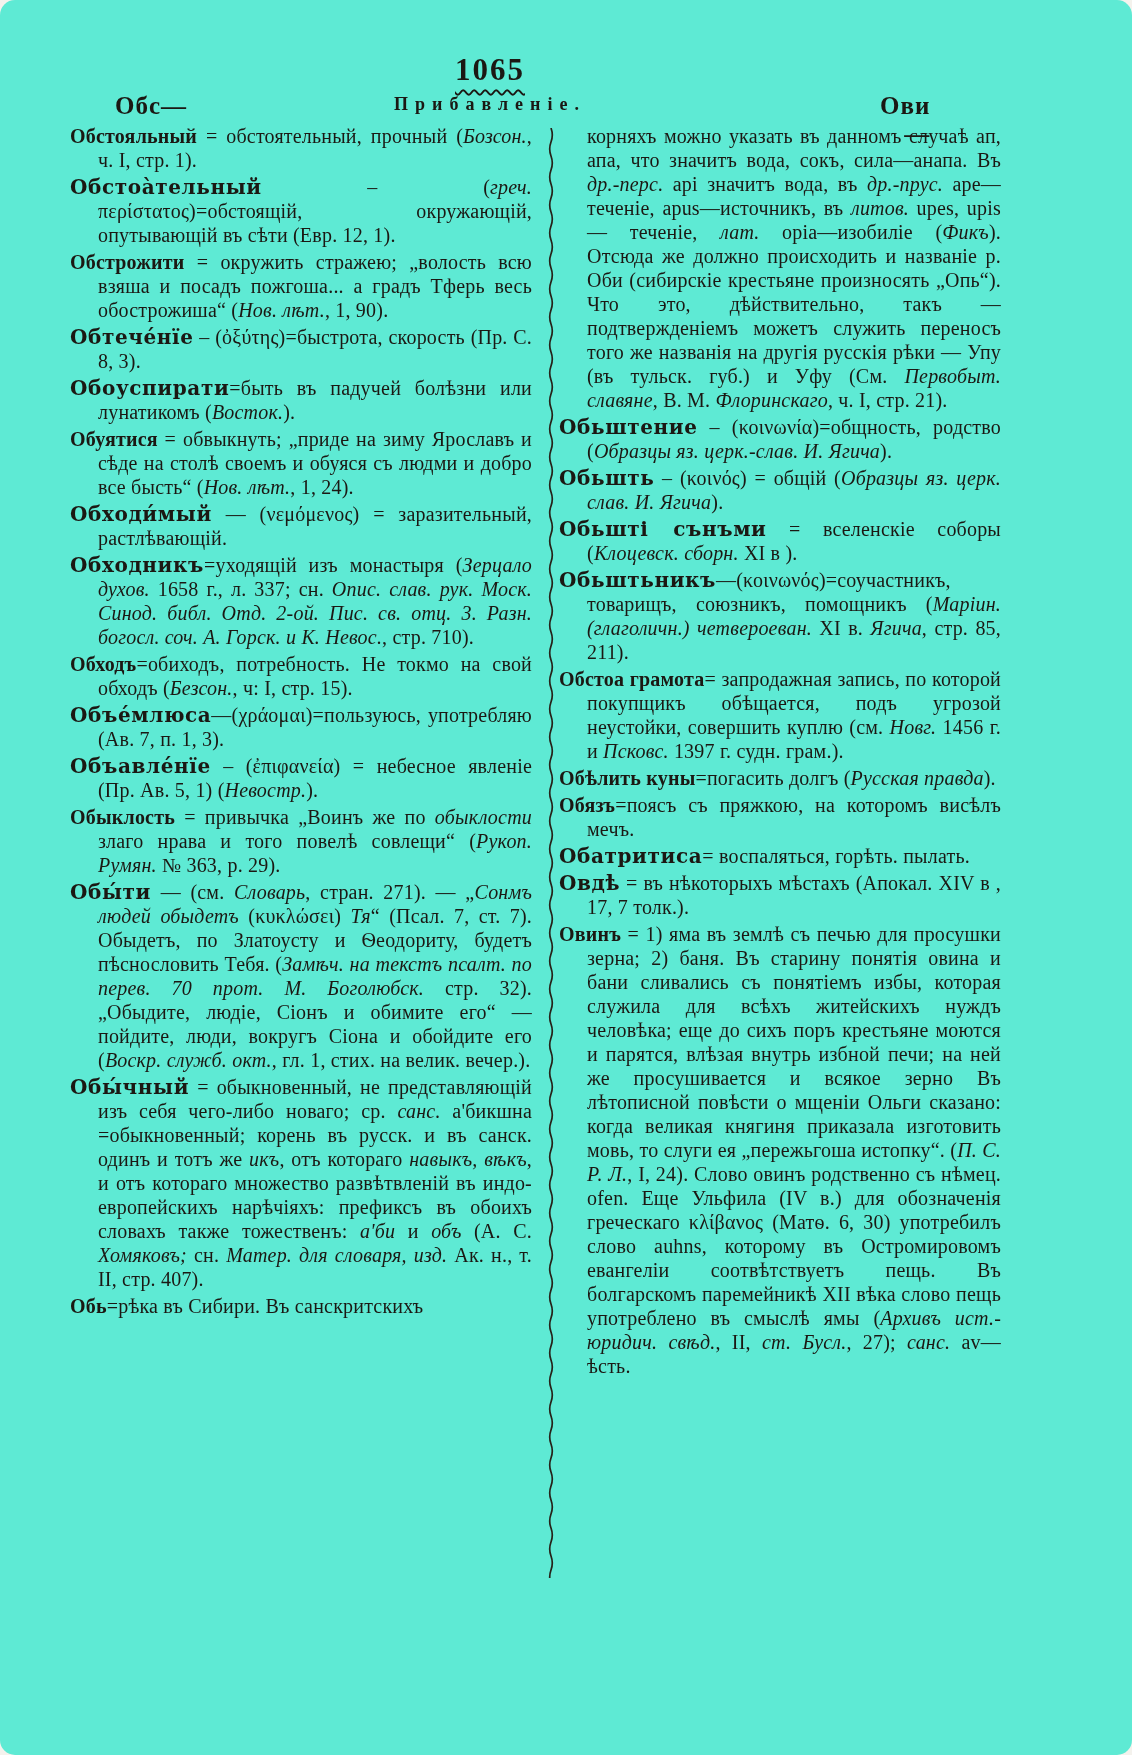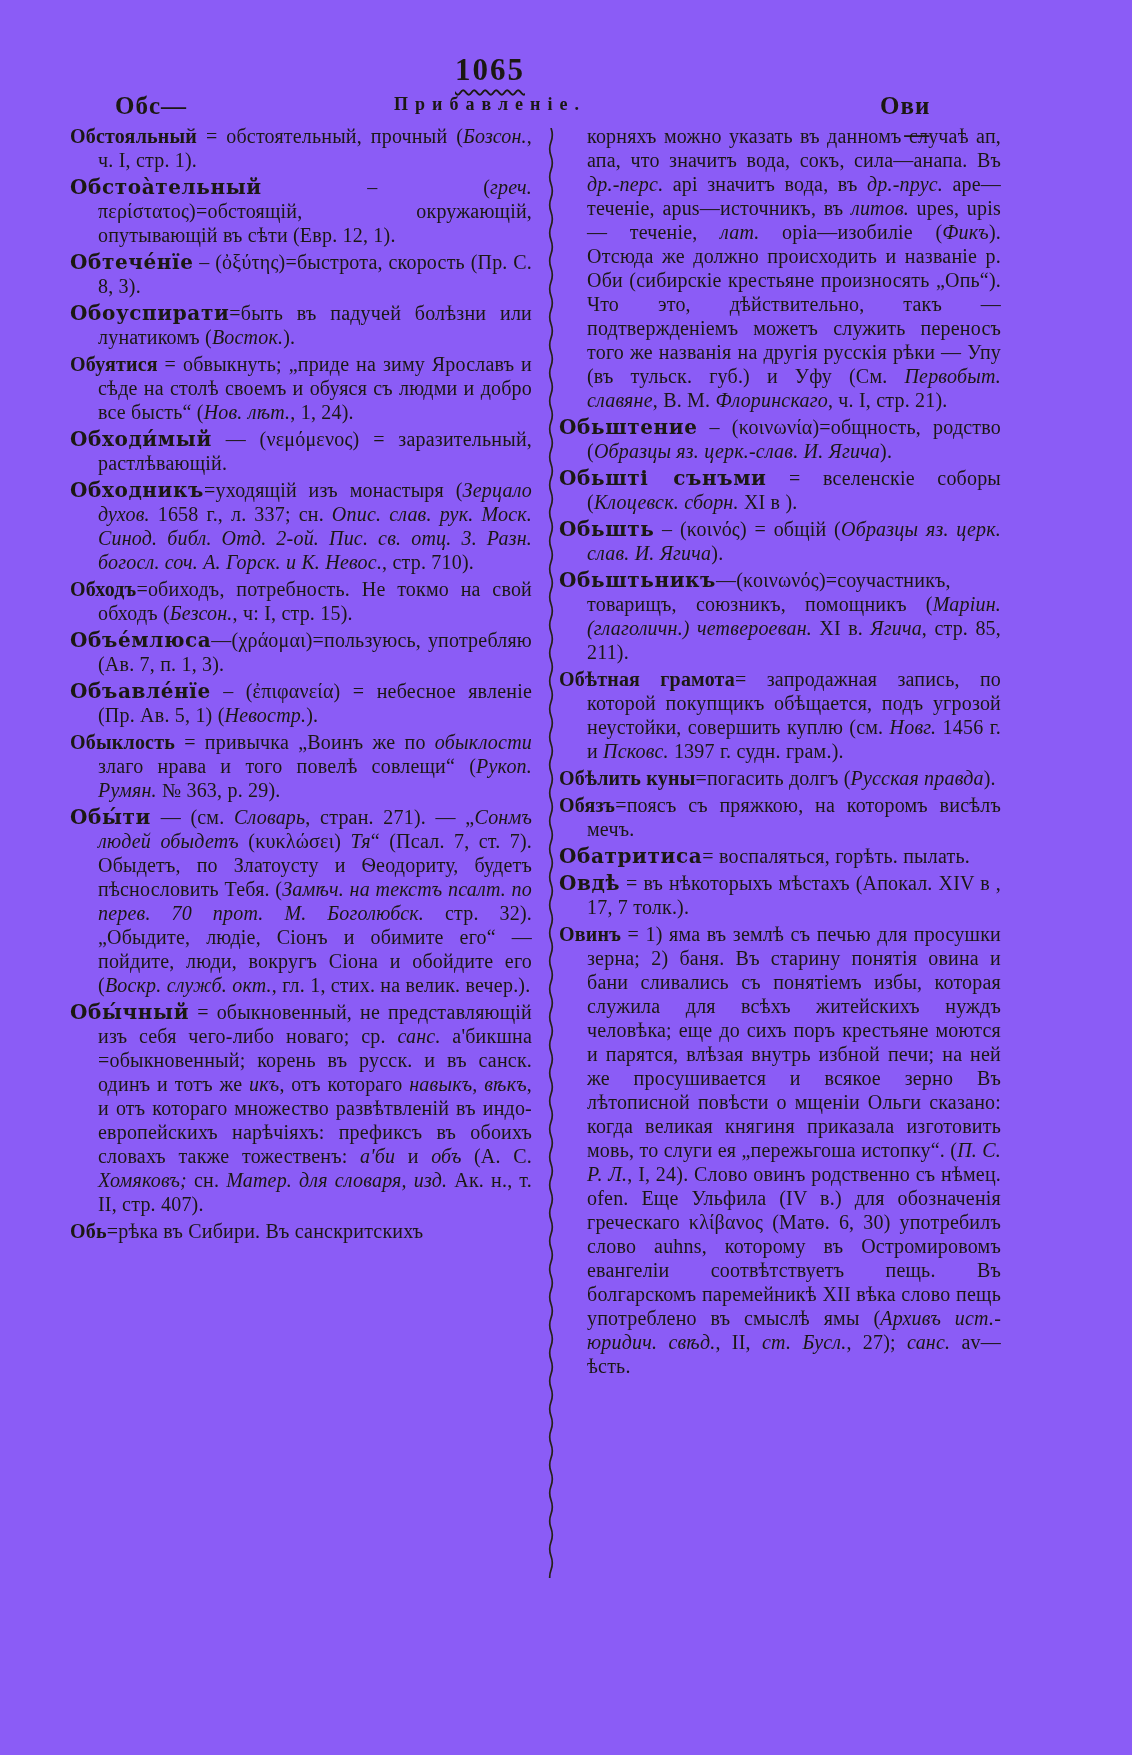--- a/index.html
+++ b/index.html
@@ -91,60 +91,61 @@
   .seg-c {
     font-weight: bold;
     letter-spacing: 0.6px;
     font-family: "DejaVu Serif", "Liberation Serif", serif;
   }
   .seg-i { font-style: italic; }
 </style>
 </head>
 <body>
 
-<div class="page" style="background: #8b5cf6; color: rgb(27, 24, 19);">
+<div class="page" style="background: #5eead4; color: rgb(27, 24, 19); border-radius: 15px;">
 
   <div class="page-number-row">
     <span class="page-number">1065</span>
   </div>
 
   <div class="running-heads">
     <span class="rh-side rh-left">Обс—</span>
     <span class="rh-center">Прибавленіе.</span>
     <span class="rh-side rh-right">Ови—</span>
   </div>
 
   <svg class="divider" xmlns="http://www.w3.org/2000/svg">
     <path stroke="#262219" stroke-width="1.7" fill="none" d="M6 0 q2.6 7 0 14 q-2.6 7 0 14 q2.6 7 0 14 q-2.6 7 0 14 q2.6 7 0 14 q-2.6 7 0 14 q2.6 7 0 14 q-2.6 7 0 14 q2.6 7 0 14 q-2.6 7 0 14 q2.6 7 0 14 q-2.6 7 0 14 q2.6 7 0 14 q-2.6 7 0 14 q2.6 7 0 14 q-2.6 7 0 14 q2.6 7 0 14 q-2.6 7 0 14 q2.6 7 0 14 q-2.6 7 0 14 q2.6 7 0 14 q-2.6 7 0 14 q2.6 7 0 14 q-2.6 7 0 14 q2.6 7 0 14 q-2.6 7 0 14 q2.6 7 0 14 q-2.6 7 0 14 q2.6 7 0 14 q-2.6 7 0 14 q2.6 7 0 14 q-2.6 7 0 14 q2.6 7 0 14 q-2.6 7 0 14 q2.6 7 0 14 q-2.6 7 0 14 q2.6 7 0 14 q-2.6 7 0 14 q2.6 7 0 14 q-2.6 7 0 14 q2.6 7 0 14 q-2.6 7 0 14 q2.6 7 0 14 q-2.6 7 0 14 q2.6 7 0 14 q-2.6 7 0 14 q2.6 7 0 14 q-2.6 7 0 14 q2.6 7 0 14 q-2.6 7 0 14 q2.6 7 0 14 q-2.6 7 0 14 q2.6 7 0 14 q-2.6 7 0 14 q2.6 7 0 14 q-2.6 7 0 14 q2.6 7 0 14 q-2.6 7 0 14 q2.6 7 0 14 q-2.6 7 0 14 q2.6 7 0 14 q-2.6 7 0 14 q2.6 7 0 14 q-2.6 7 0 14 q2.6 7 0 14 q-2.6 7 0 14 q2.6 7 0 14 q-2.6 7 0 14 q2.6 7 0 14 q-2.6 7 0 14 q2.6 7 0 14 q-2.6 7 0 14 q2.6 7 0 14 q-2.6 7 0 14 q2.6 7 0 14 q-2.6 7 0 14 q2.6 7 0 14 q-2.6 7 0 14 q2.6 7 0 14 q-2.6 7 0 14 q2.6 7 0 14 q-2.6 7 0 14 q2.6 7 0 14 q-2.6 7 0 14 q2.6 7 0 14 q-2.6 7 0 14 q2.6 7 0 14 q-2.6 7 0 14 q2.6 7 0 14 q-2.6 7 0 14 q2.6 7 0 14 q-2.6 7 0 14 q2.6 7 0 14 q-2.6 7 0 14 q2.6 7 0 14 q-2.6 7 0 14 q2.6 7 0 14 q-2.6 7 0 14 q2.6 7 0 14 q-2.6 7 0 14 q2.6 7 0 14 q-2.6 7 0 14 q2.6 7 0 14 q-2.6 7 0 14"></path>
   </svg>
 
   <div class="content">
     <div class="col col-left" id="col-left">
         <p class="entry"><span class="seg-b">Обстояльный</span><span class="seg-n"> = обстоятельный, прочный (</span><span class="seg-i">Бозсон.</span><span class="seg-n">, ч. I, стр. 1).</span></p>
         <p class="entry"><span class="seg-c">Обстоа̀тельный</span><span class="seg-n"> – (</span><span class="seg-i">греч.</span><span class="seg-n"> περίστατος)=обстоящій, окружающій, опутывающій въ сѣти (Евр. 12, 1).</span></p>
+        <p class="entry"><span class="seg-b">Обстрожити</span><span class="seg-n"> = окружить стражею; „волость всю взяша и посадъ пожгоша... а градъ Тферь весь обострожиша“ (</span><span class="seg-i">Нов. лѣт.</span><span class="seg-n">, 1, 90).</span></p>
         <p class="entry"><span class="seg-c">Обтече́нїе</span><span class="seg-n"> – (ὀξύτης)=быстрота, скорость (Пр. С. 8, 3).</span></p>
         <p class="entry"><span class="seg-c">Обоуспирати</span><span class="seg-n">=быть въ падучей болѣзни или лунатикомъ (</span><span class="seg-i">Восток.</span><span class="seg-n">).</span></p>
         <p class="entry"><span class="seg-b">Обуятися</span><span class="seg-n"> = обвыкнуть; „приде на зиму Ярославъ и сѣде на столѣ своемъ и обуяся съ людми и добро все бысть“ (</span><span class="seg-i">Нов. лѣт.</span><span class="seg-n">, 1, 24).</span></p>
         <p class="entry"><span class="seg-c">Обходи́мый</span><span class="seg-n"> — (νεμόμενος) = заразительный, растлѣвающій.</span></p>
         <p class="entry"><span class="seg-c">Обходникъ</span><span class="seg-n">=уходящій изъ монастыря (</span><span class="seg-i">Зерцало духов.</span><span class="seg-n"> 1658 г., л. 337; сн. </span><span class="seg-i">Опис. слав. рук. Моск. Синод. библ. Отд. 2-ой. Пис. св. отц. 3. Разн. богосл. соч. А. Горск. и К. Невос.</span><span class="seg-n">, стр. 710).</span></p>
         <p class="entry"><span class="seg-b">Обходъ</span><span class="seg-n">=обиходъ, потребность. Не токмо на свой обходъ (</span><span class="seg-i">Безсон.</span><span class="seg-n">, ч: I, стр. 15).</span></p>
         <p class="entry"><span class="seg-c">Объе́млюса</span><span class="seg-n">—(χράομαι)=пользуюсь, употребляю (Ав. 7, п. 1, 3).</span></p>
         <p class="entry"><span class="seg-c">Объавле́нїе</span><span class="seg-n"> – (ἐπιφανεία) = небесное явленіе (Пр. Ав. 5, 1) (</span><span class="seg-i">Невостр.</span><span class="seg-n">).</span></p>
         <p class="entry"><span class="seg-b">Обыклость</span><span class="seg-n"> = привычка „Воинъ же по </span><span class="seg-i">обыклости</span><span class="seg-n"> злаго нрава и того повелѣ совлещи“ (</span><span class="seg-i">Рукоп. Румян.</span><span class="seg-n"> № 363, р. 29).</span></p>
         <p class="entry"><span class="seg-c">Обы́ти</span><span class="seg-n"> — (см. </span><span class="seg-i">Словарь</span><span class="seg-n">, стран. 271). — „</span><span class="seg-i">Сонмъ людей обыдетъ</span><span class="seg-n"> (κυκλώσει) </span><span class="seg-i">Тя</span><span class="seg-n">“ (Псал. 7, ст. 7). Обыдетъ, по Златоусту и Ѳеодориту, будетъ пѣснословить Тебя. (</span><span class="seg-i">Замѣч. на текстъ псалт. по перев. 70 прот. М. Боголюбск.</span><span class="seg-n"> стр. 32). „Обыдите, людіе, Сіонъ и обимите его“ — пойдите, люди, вокругъ Сіона и обойдите его (</span><span class="seg-i">Воскр. служб. окт.</span><span class="seg-n">, гл. 1, стих. на велик. вечер.).</span></p>
         <p class="entry"><span class="seg-c">Обы́чный</span><span class="seg-n"> = обыкновенный, не представляющій изъ себя чего-либо новаго; ср. </span><span class="seg-i">санс.</span><span class="seg-n"> а'бикшна =обыкновенный; корень въ русск. и въ санск. одинъ и тотъ же </span><span class="seg-i">икъ</span><span class="seg-n">, отъ котораго </span><span class="seg-i">навыкъ, вѣкъ</span><span class="seg-n">, и отъ котораго множество развѣтвленій въ индо-европейскихъ нарѣчіяхъ: префиксъ въ обоихъ словахъ также тожественъ: </span><span class="seg-i">а'би</span><span class="seg-n"> и </span><span class="seg-i">объ</span><span class="seg-n"> (А. С. </span><span class="seg-i">Хомяковъ;</span><span class="seg-n"> сн. </span><span class="seg-i">Матер. для словаря, изд.</span><span class="seg-n"> Ак. н., т. II, стр. 407).</span></p>
         <p class="entry"><span class="seg-b">Обь</span><span class="seg-n">=рѣка въ Сибири. Въ санскритскихъ</span></p>
       </div>
     <div class="col col-right" id="col-right">
         <p class="entry continuation"><span class="seg-n">корняхъ можно указать въ данномъ случаѣ ап, апа, что значитъ вода, сокъ, сила—анапа. Въ </span><span class="seg-i">др.-перс.</span><span class="seg-n"> арі значитъ вода, въ </span><span class="seg-i">др.-прус.</span><span class="seg-n"> аре—теченіе, apus—источникъ, въ </span><span class="seg-i">литов.</span><span class="seg-n"> upes, upis — теченіе, </span><span class="seg-i">лат.</span><span class="seg-n"> оріа—изобиліе (</span><span class="seg-i">Фикъ</span><span class="seg-n">). Отсюда же должно происходить и названіе р. Оби (сибирскіе крестьяне произносять „Опь“). Что это, дѣйствительно, такъ — подтвержденіемъ можетъ служить переносъ того же названія на другія русскія рѣки — Упу (въ тульск. губ.) и Уфу (См. </span><span class="seg-i">Первобыт. славяне</span><span class="seg-n">, В. М. </span><span class="seg-i">Флоринскаго</span><span class="seg-n">, ч. I, стр. 21).</span></p>
         <p class="entry"><span class="seg-c">Обьштение</span><span class="seg-n"> – (κοινωνία)=общность, родство (</span><span class="seg-i">Образцы яз. церк.-слав. И. Ягича</span><span class="seg-n">).</span></p>
+        <p class="entry"><span class="seg-c">Обьшть</span><span class="seg-n"> – (κοινός) = общій (</span><span class="seg-i">Образцы яз. церк. слав. И. Ягича</span><span class="seg-n">).</span></p>
         <p class="entry"><span class="seg-c">Обьшті сънъми</span><span class="seg-n"> = вселенскіе соборы (</span><span class="seg-i">Клоцевск. сборн.</span><span class="seg-n"> XI в ).</span></p>
-        <p class="entry"><span class="seg-c">Обьшть</span><span class="seg-n"> – (κοινός) = общій (</span><span class="seg-i">Образцы яз. церк. слав. И. Ягича</span><span class="seg-n">).</span></p>
         <p class="entry"><span class="seg-c">Обьштьникъ</span><span class="seg-n">—(κοινωνός)=соучастникъ, товарищъ, союзникъ, помощникъ (</span><span class="seg-i">Маріин. (глаголичн.) четвероеван.</span><span class="seg-n"> XI в. </span><span class="seg-i">Ягича</span><span class="seg-n">, стр. 85, 211).</span></p>
-        <p class="entry"><span class="seg-b">Обѣтная грамота</span><span class="seg-n">= запродажная запись, по которой покупщикъ обѣщается, подъ угрозой неустойки, совершить куплю (см. </span><span class="seg-i">Новг.</span><span class="seg-n"> 1456 г. и </span><span class="seg-i">Псковс.</span><span class="seg-n"> 1397 г. судн. грам.).</span></p>
+        <p class="entry"><span class="seg-b">Обстоа грамота</span><span class="seg-n">= запродажная запись, по которой покупщикъ обѣщается, подъ угрозой неустойки, совершить куплю (см. </span><span class="seg-i">Новг.</span><span class="seg-n"> 1456 г. и </span><span class="seg-i">Псковс.</span><span class="seg-n"> 1397 г. судн. грам.).</span></p>
         <p class="entry"><span class="seg-b">Обѣлить куны</span><span class="seg-n">=погасить долгъ (</span><span class="seg-i">Русская правда</span><span class="seg-n">).</span></p>
         <p class="entry"><span class="seg-b">Обязъ</span><span class="seg-n">=поясъ съ пряжкою, на которомъ висѣлъ мечъ.</span></p>
         <p class="entry"><span class="seg-c">Обатритиса</span><span class="seg-n">= воспаляться, горѣть. пылать.</span></p>
         <p class="entry"><span class="seg-c">Овдѣ</span><span class="seg-n"> = въ нѣкоторыхъ мѣстахъ (Апокал. XIV в , 17, 7 толк.).</span></p>
         <p class="entry"><span class="seg-b">Овинъ</span><span class="seg-n"> = 1) яма въ землѣ съ печью для просушки зерна; 2) баня. Въ старину понятія овина и бани сливались съ понятіемъ избы, которая служила для всѣхъ житейскихъ нуждъ человѣка; еще до сихъ поръ крестьяне моются и парятся, влѣзая внутрь избной печи; на ней же просушивается и всякое зерно Въ лѣтописной повѣсти о мщеніи Ольги сказано: когда великая княгиня приказала изготовить мовь, то слуги ея „пережьгоша истопку“. (</span><span class="seg-i">П. С. Р. Л.</span><span class="seg-n">, I, 24). Слово овинъ родственно съ нѣмец. ofen. Еще Ульфила (IV в.) для обозначенія греческаго κλίβανος (Матѳ. 6, 30) употребилъ слово auhns, которому въ Остромировомъ евангеліи соотвѣтствуетъ пещь. Въ болгарскомъ паремейникѣ XII вѣка слово пещь употреблено въ смыслѣ ямы (</span><span class="seg-i">Архивъ ист.-юридич. свѣд.</span><span class="seg-n">, II, </span><span class="seg-i">ст. Бусл.</span><span class="seg-n">, 27); </span><span class="seg-i">санс.</span><span class="seg-n"> av—ѣсть.</span></p>
       </div>
   </div>
 
 </div>
 

